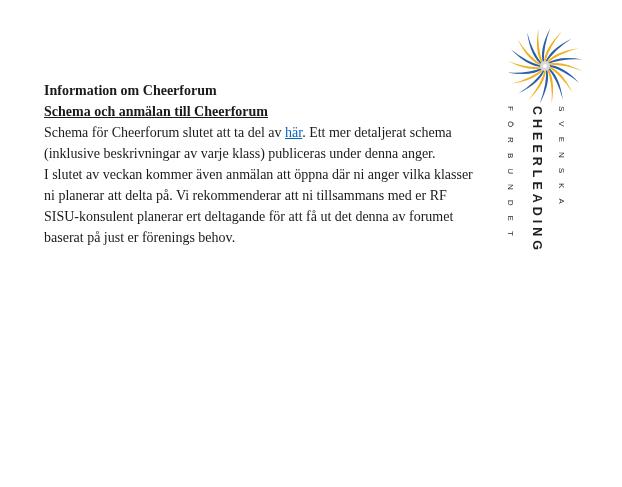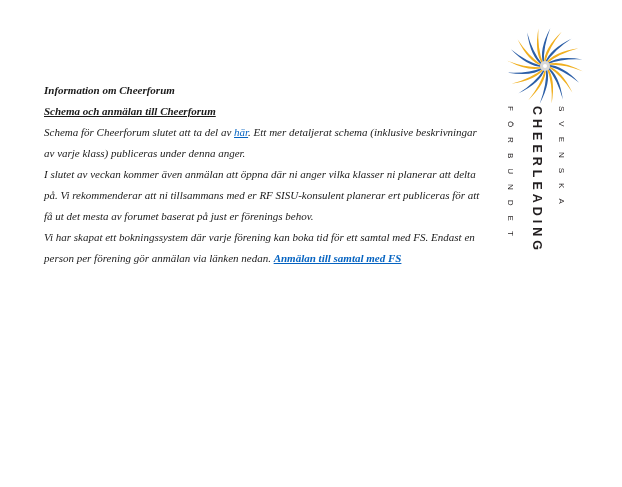--- a/index.html
+++ b/index.html
@@ -20,21 +20,21 @@
     top: 28px;
     width: 517px;
     font-size: 14.5px;
     line-height: 21px;
   }
   .float-spacer {
     float: right;
     width: 78px;
     height: 244px;
   }
-  .content h1, .content h2, .content p { margin: 0; padding: 0; font-size: 11px; line-height: 21px; font-style: italic; }
+  .content h1, .content h2, .content p { margin: 0; padding: 0; font-size: 14px; line-height: 21px; }
   h1.doc-title    { font-weight: bold; margin-top: 52px; }
   h2.sec-heading  { font-weight: bold; text-decoration: underline; }
   .h2a { margin-top: 7px; }
   .p1  { margin-top: 8px; }
   .p2  { margin-top: 7px; }
   .h2b { margin-top: 25px; }
   .p3  { margin-top: 7px; }
   .p4  { margin-top: 6px; }
   a.link {
     color: var(--link-color, #0563C1);
@@ -114,20 +114,19 @@
 
   <div class="content">
     <div class="float-spacer"></div>
 
     <h1 class="doc-title">Information om Cheerforum</h1>
 
     <h2 class="sec-heading h2a">Schema och anmälan till Cheerforum</h2>
 
     <p class="p1"><span>Schema för Cheerforum slutet att ta del av </span><a class="link" href="#">här</a><span>. Ett mer detaljerat schema (inklusive beskrivningar av varje klass) publiceras under denna anger.</span></p>
 
-    <p class="p2">I slutet av veckan kommer även anmälan att öppna där ni anger vilka klasser ni planerar att delta på. Vi rekommenderar att ni tillsammans med er RF SISU-konsulent planerar ert publiceras för att få ut det mesta av forumet baserat på just er förenings behov.</p>
+    <p class="p2">I slutet av veckan kommer även anmälan att öppna där ni anger vilka klasser ni planerar att delta på. Vi rekommenderar att ni tillsammans med er RF SISU-konsulent planerar ert deltagande för att få ut det denna av forumet baserat på just er förenings behov.</p>
 
 
 
-    <p class="p4"><span>Vi har skapat ett bokningssystem där varje förening kan boka tid för ett samtal med FS. Endast en person per förening gör anmälan via länken nedan. </span><a class="link bold" href="#">Anmälan till samtal med FS</a></p>
   </div>
 
 </div>
 
 </body></html>

